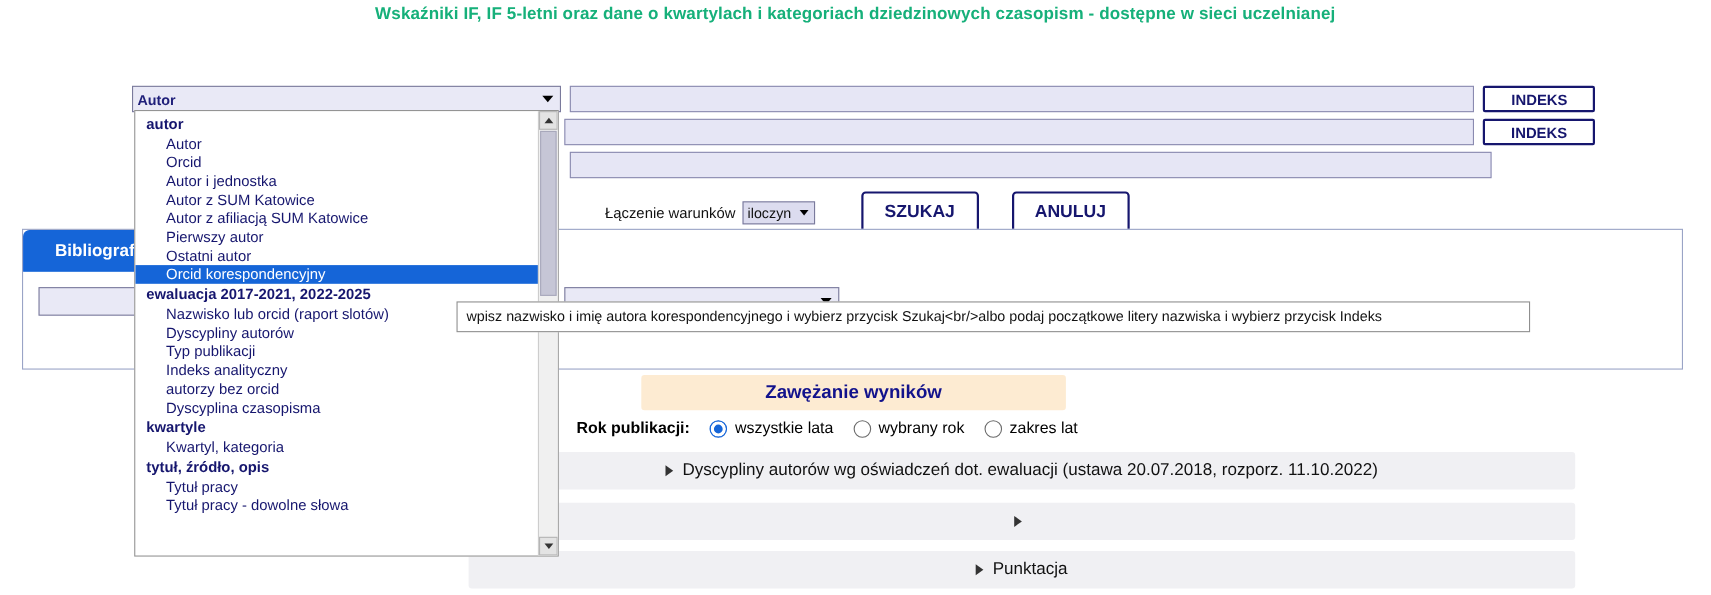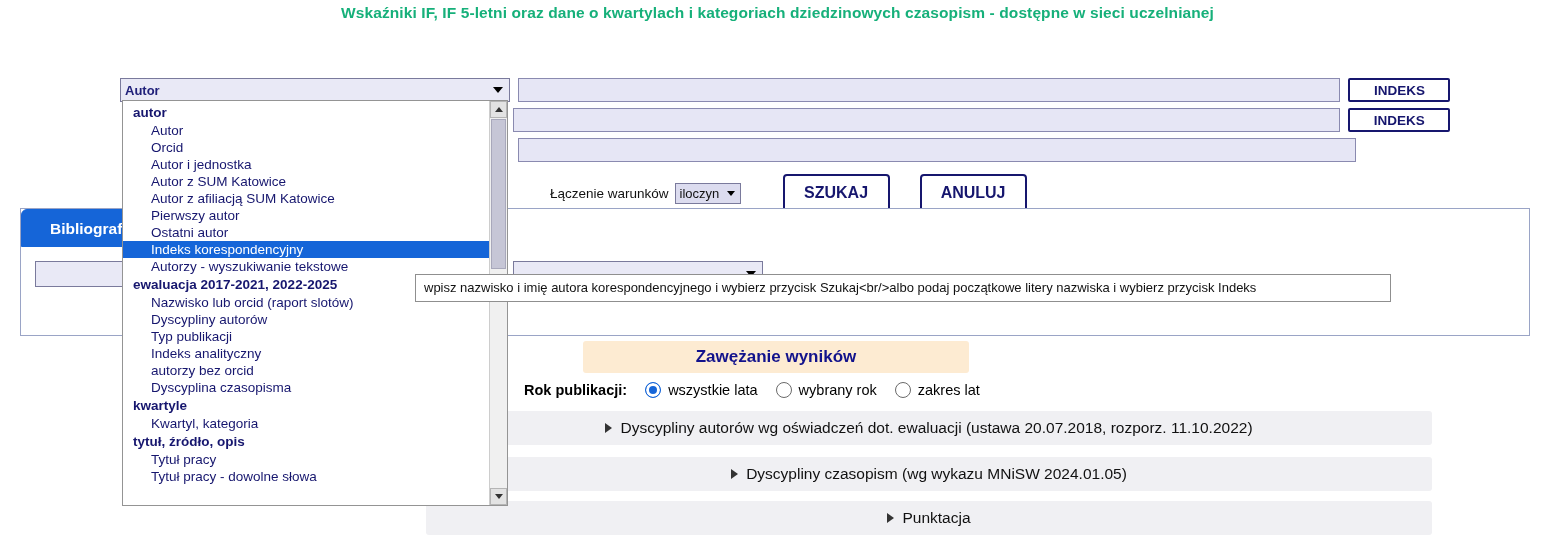--- a/index.html
+++ b/index.html
@@ -482,39 +482,37 @@
   <span class="radio"></span>
   <span>zakres lat</span>
 </div>
 
 <div class="acc acc1">
   <span class="caret"></span>
   <span>Dyscypliny autorów wg oświadczeń dot. ewaluacji (ustawa 20.07.2018, rozporz. 11.10.2022)</span>
 </div>
 <div class="acc acc2">
   <span class="caret"></span>
-  <span>Dyscypliny czasopism (wg wykazu MNiSW 2024.01.05)</span>
 </div>
 <div class="acc acc3">
   <span class="caret"></span>
   <span>Punktacja</span>
 </div>
 
 <div class="dropdown">
   <ul class="dd-list" id="dd-list">
       <li class="dd-group">autor</li>
       <li class="dd-item">Autor</li>
       <li class="dd-item">Orcid</li>
       <li class="dd-item">Autor i jednostka</li>
       <li class="dd-item">Autor z SUM Katowice</li>
       <li class="dd-item">Autor z afiliacją SUM Katowice</li>
       <li class="dd-item">Pierwszy autor</li>
       <li class="dd-item">Ostatni autor</li>
-      <li class="dd-item selected">Indeks korespondencyjny</li>
-      <li class="dd-item">Autorzy - wyszukiwanie tekstowe</li>
+      <li class="dd-item selected">Orcid korespondencyjny</li>
       <li class="dd-group">ewaluacja 2017-2021, 2022-2025</li>
       <li class="dd-item">Nazwisko lub orcid (raport slotów)</li>
       <li class="dd-item">Dyscypliny autorów</li>
       <li class="dd-item">Typ publikacji</li>
       <li class="dd-item">Indeks analityczny</li>
       <li class="dd-item">autorzy bez orcid</li>
       <li class="dd-item">Dyscyplina czasopisma</li>
       <li class="dd-group">kwartyle</li>
       <li class="dd-item">Kwartyl, kategoria</li>
       <li class="dd-group">tytuł, źródło, opis</li>

